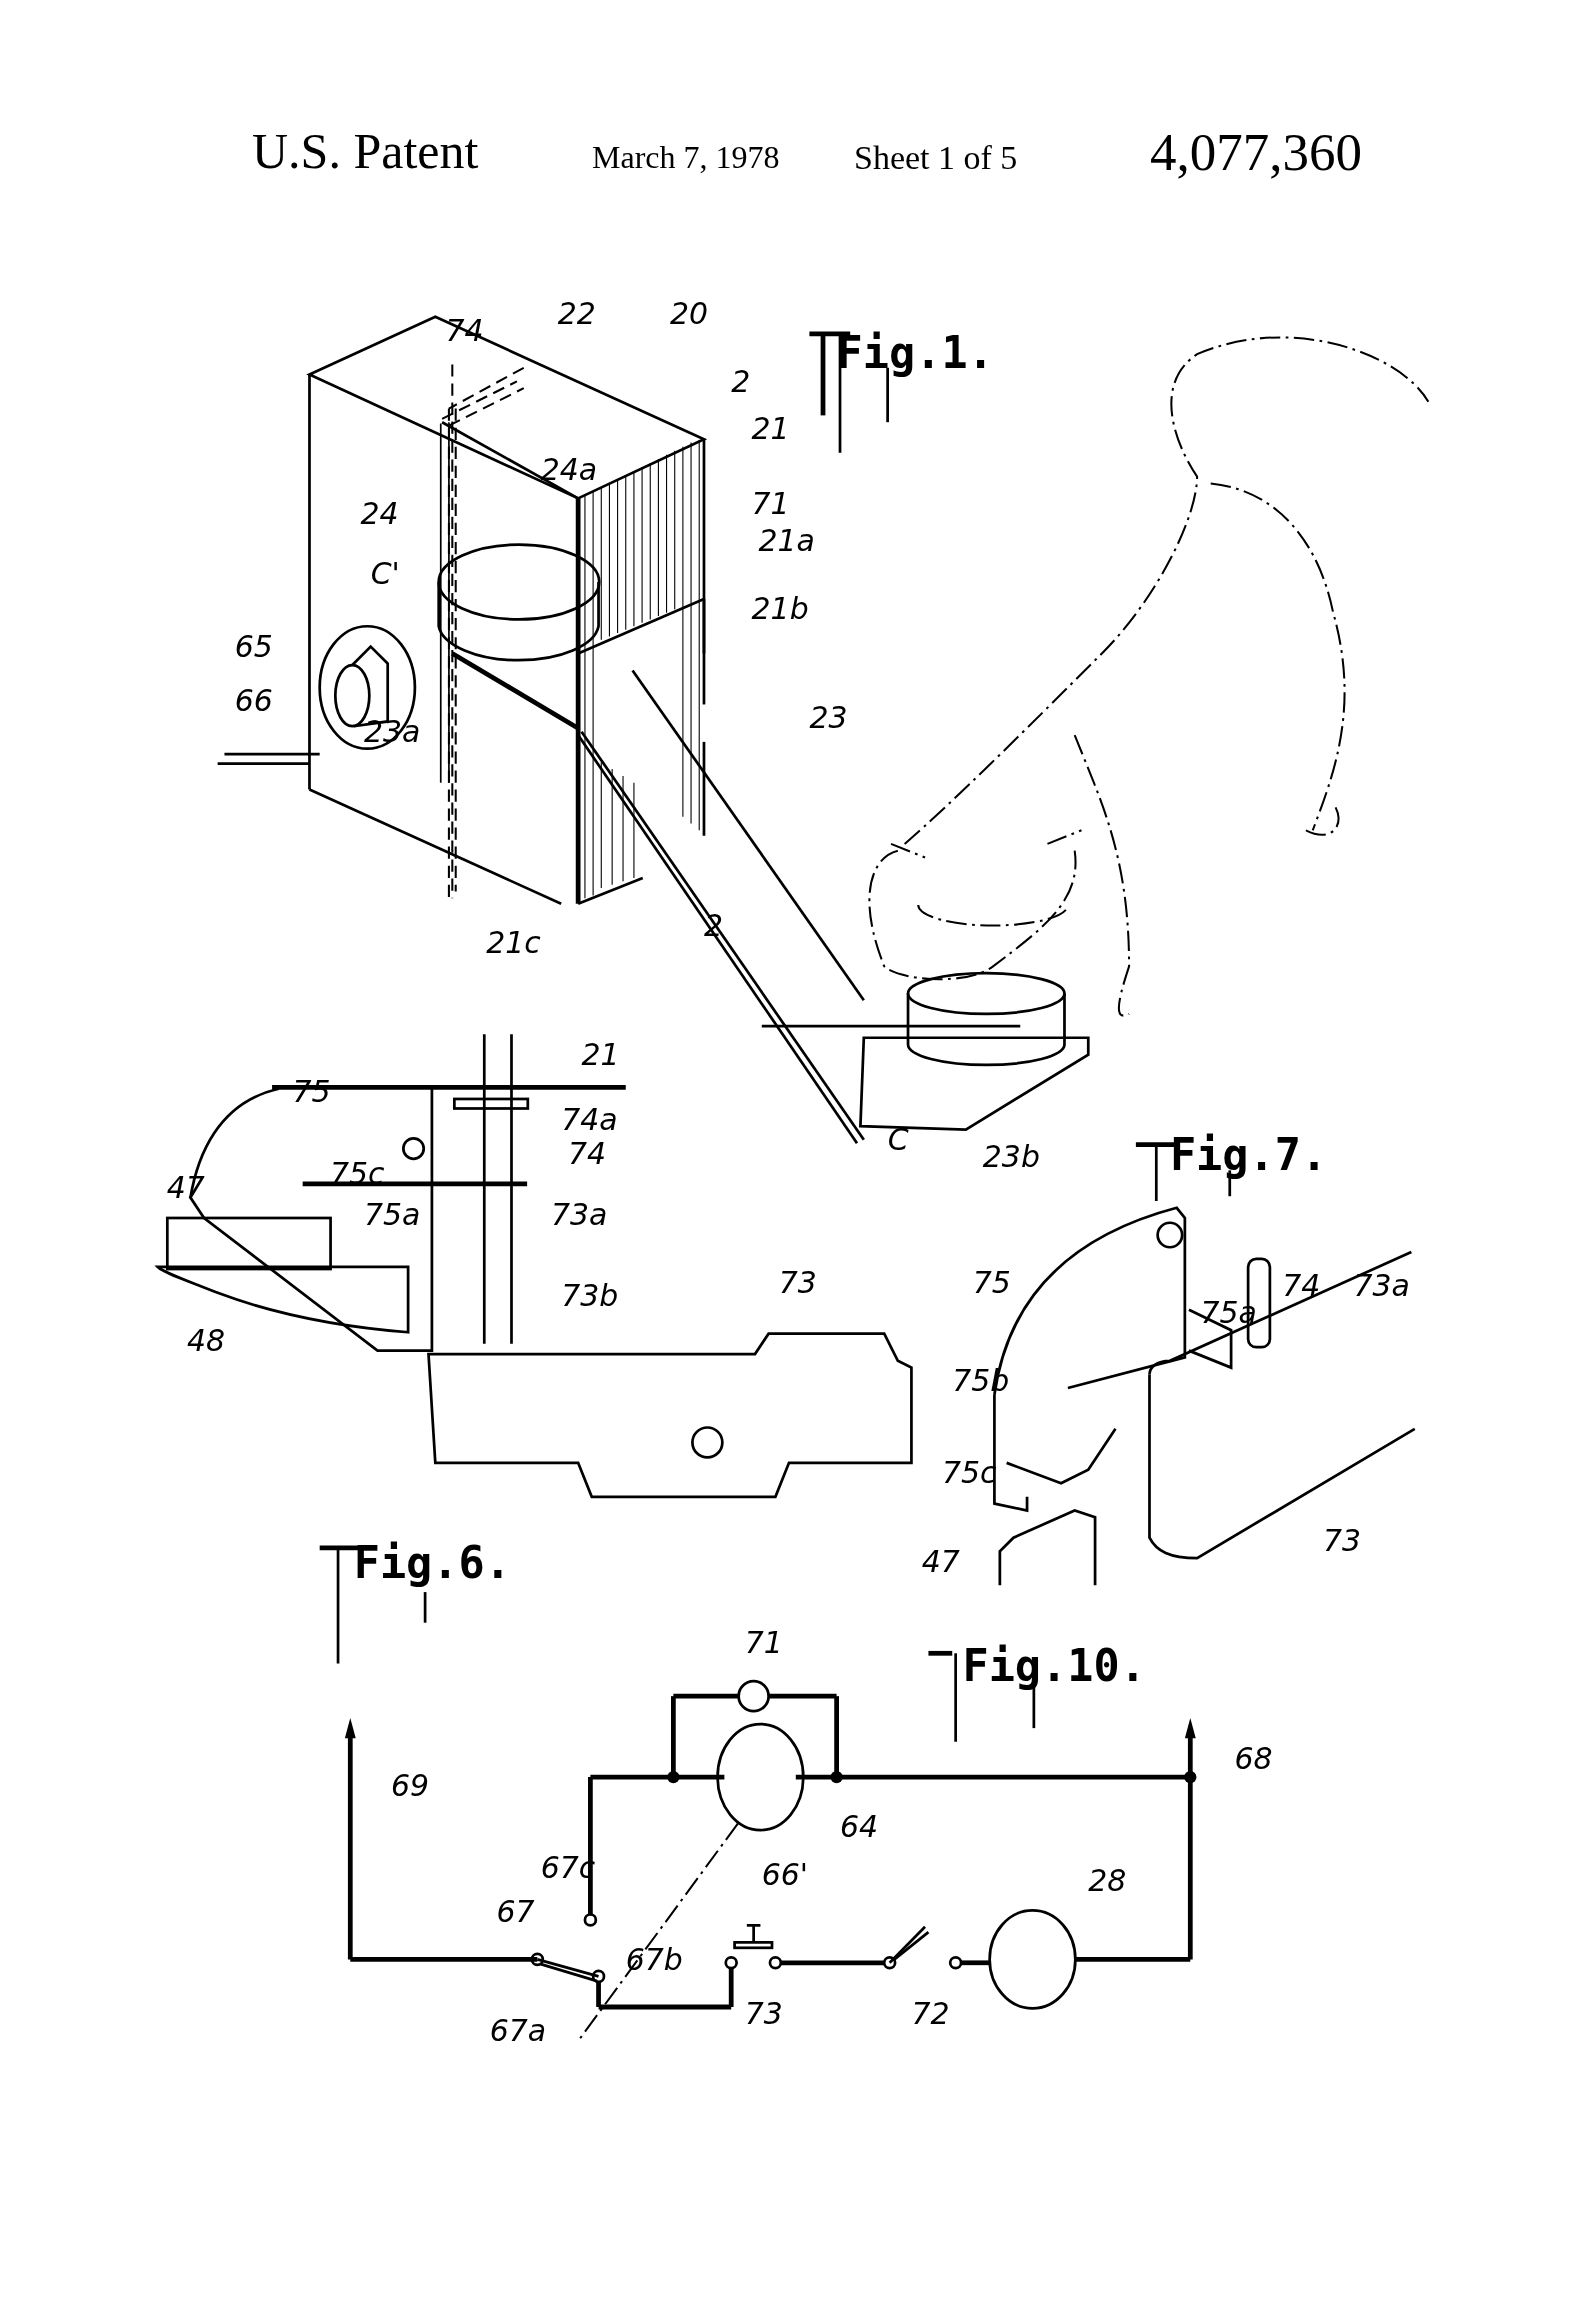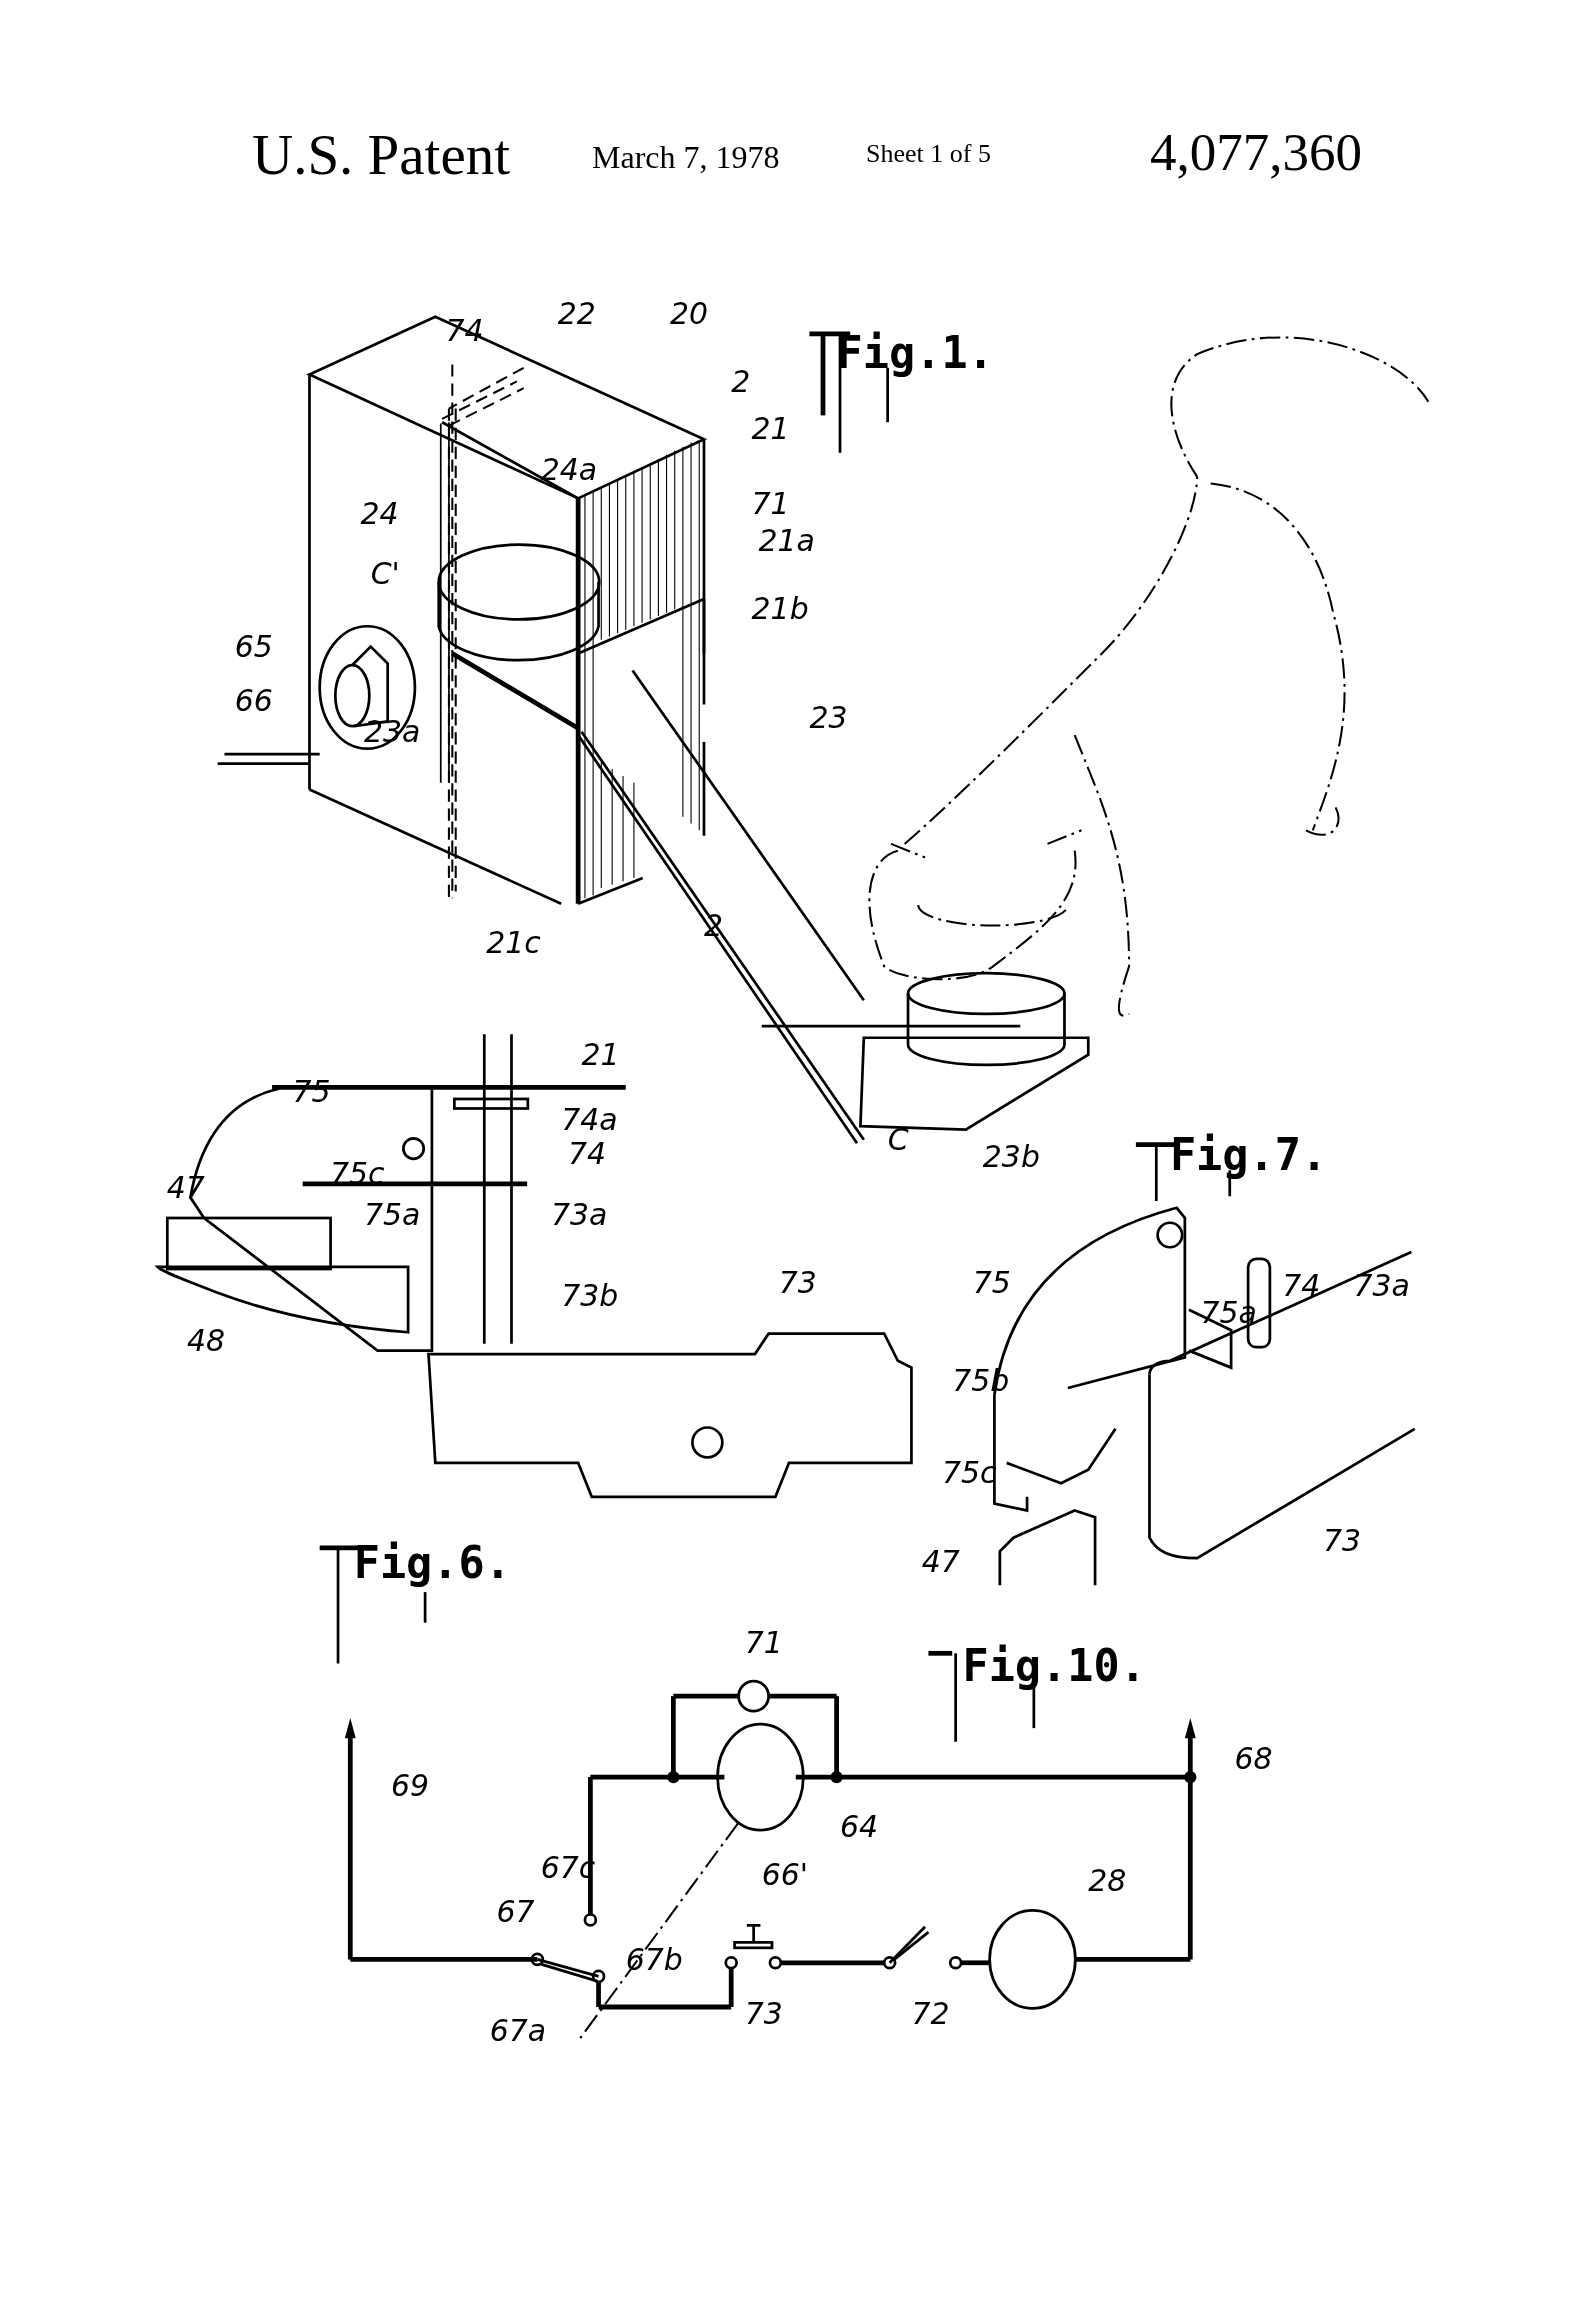--- a/index.html
+++ b/index.html
@@ -1,20 +1,20 @@
 <!DOCTYPE html>
 <html style="font-size:11px"><head>
 <meta charset="utf-8">
 <style>
   html,body{margin:0;padding:0;background:#fff;}
   body{width:1578px;height:2319px;position:relative;overflow:hidden;font-family:"Liberation Serif","DejaVu Serif",serif;color:#000;}
   .hdr{position:absolute;top:122px;font-family:"Liberation Serif",serif;}
-  #h-left{left:252px;font-size:57px;text-align:center;}
+  #h-left{left:252px;font-size:50px;text-align:center;}
   #h-date{left:592px;top:139px;font-size:32px;}
-  #h-sheet{left:854px;top:139px;font-size:26px;margin-left:12px;}
+  #h-sheet{left:854px;top:139px;font-size:34px;}
   #h-num{left:1150px;font-size:53px;}
   svg{position:absolute;left:0;top:0;}
   .lbl{font-family:"DejaVu Sans",sans-serif;font-size:44px;fill:#000;font-style:italic;}
   .fig{font-family:"DejaVu Sans Mono",monospace;font-size:64px;fill:#000;font-weight:bold;}
   .ln{stroke:#000;fill:none;stroke-width:4;}
   .thin{stroke:#000;fill:none;stroke-width:2.5;}
   .thk{stroke:#000;fill:none;stroke-width:7;}
   .dash{stroke:#000;fill:none;stroke-width:3;stroke-dasharray:18 10;}
   .dd{stroke:#000;fill:none;stroke-width:3;stroke-dasharray:30 8 4 8;}
   .hatch{stroke:#000;stroke-width:1.6;}

